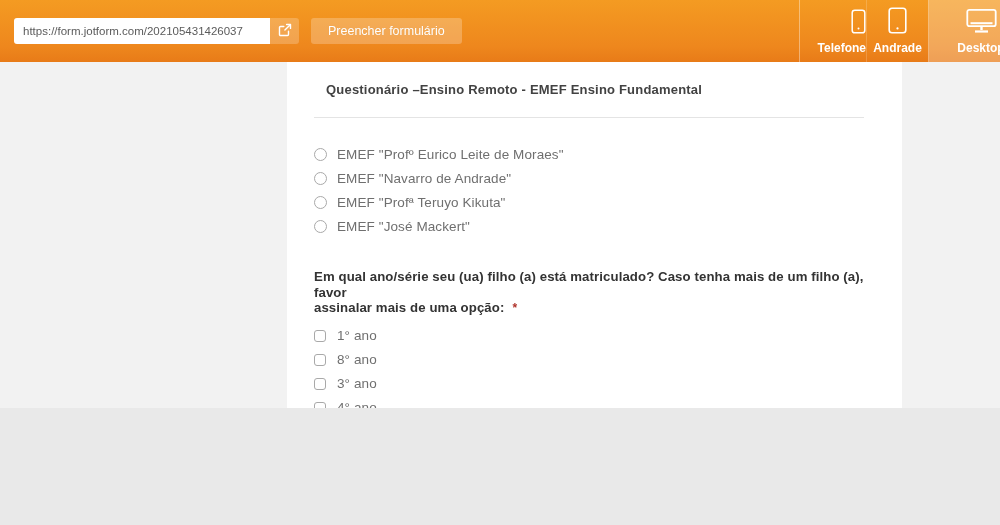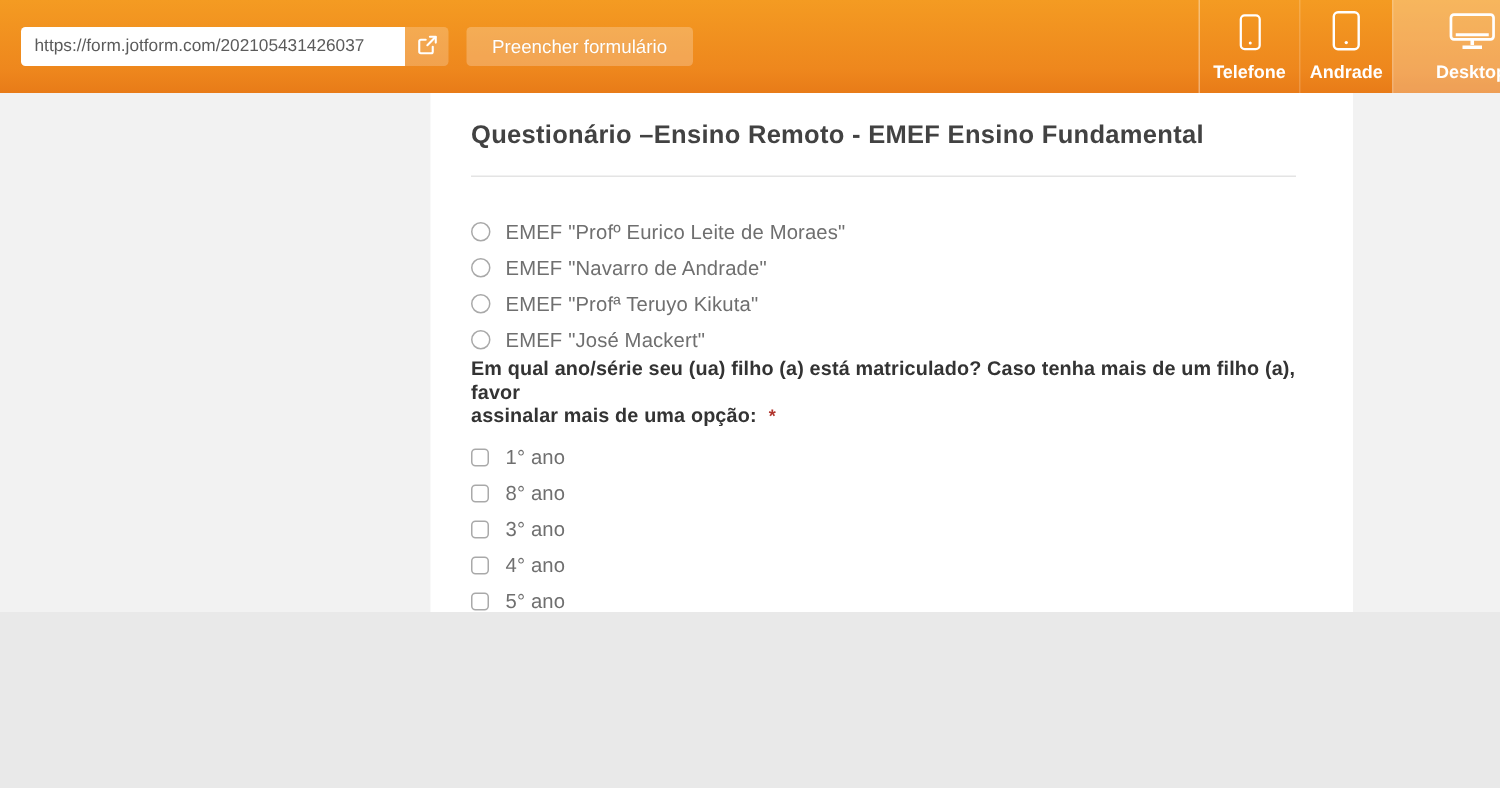--- a/index.html
+++ b/index.html
@@ -42,41 +42,41 @@
   .device-btn {
     height:62px; display:flex; flex-direction:column;
     align-items:center; justify-content:flex-end;
     padding:6px 0 7px; gap:5px; cursor:pointer;
     background:transparent; border:none;
     border-left:1px solid rgba(255,255,255,0.18);
     color:#fff; font-family:"Liberation Sans", sans-serif;
     font-size:12px; font-weight:bold;
   }
   .device-btn:first-child { border-left:none; }
-  .device-btn.w1 { width:66px; }
+  .device-btn.w1 { width:66px;align-items:flex-end; }
   .device-btn.w2 { width:62px; }
   .device-btn.w3 { width:72px;padding-left:33px; }
   .device-btn.active { background:rgba(255,255,255,0.27); }
   .device-btn .dlabel { line-height:13px; }
 
   
   .card {
     position:absolute; left:287px; top:62px; width:615px; height:463px;
     background:#ffffff; padding:5px 27px 0 27px;
   }
   .form-title {
     margin-top:5px; max-width:500px;
-    font-size:17px; font-weight:bold; color:#424242;
-    line-height:35px; letter-spacing:0.2px;
+    font-size:13px; font-weight:bold; color:#424242;
+    line-height:35px; letter-spacing:0.2px;margin-left:12px;
   }
   .divider { margin-top:10px; width:550px; height:1px; background:#e4e4e4; }
 
   .question { width:555px; }
   .q1 { margin-top:24px; }
-  .q2 { }
+  .q2 { margin-top:31px; }
   .q-label {
     font-size:13.2px; font-weight:bold; color:#333333;
     line-height:15.5px; letter-spacing:0.1px;
   }
   .q-label .line { display:block; }
   .q-label .line2-wrap { display:block; }
   .req { color:#b0342c; margin-left:8px; font-size:12px; }
 
   .options { margin-top:7px; }
   .option-row {

